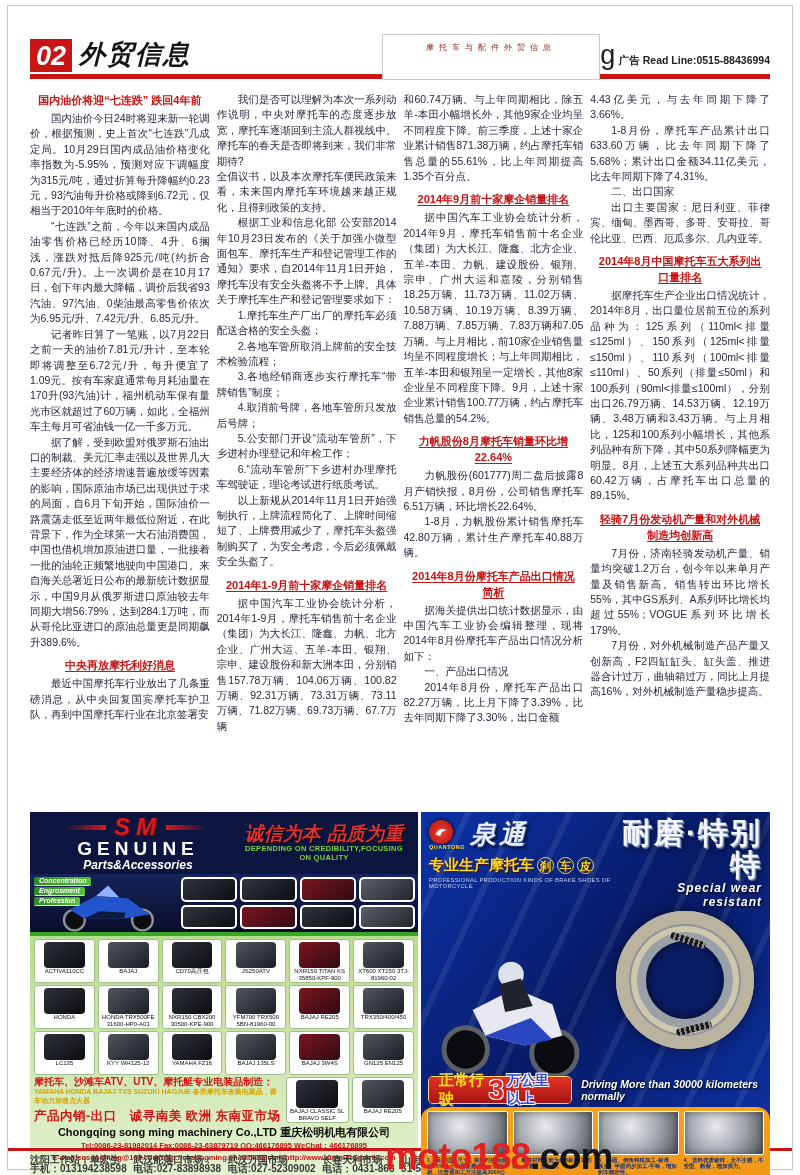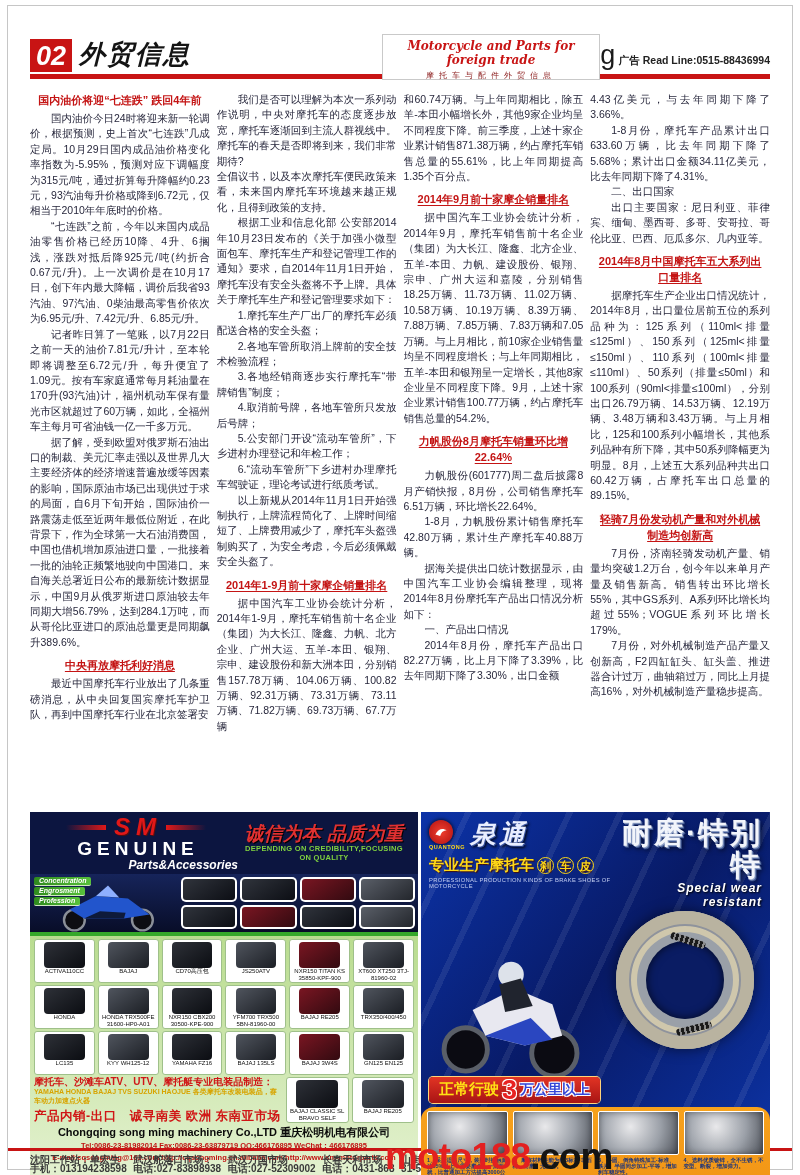--- a/index.html
+++ b/index.html
@@ -46,21 +46,21 @@
   .ad-sm { width:388px; box-sizing:border-box; background:#0c1540; display:flex; flex-direction:column; }
   .sm-head { height:62px; display:flex; padding:4px 8px 2px; box-sizing:border-box; }
   .sm-logo-block { width:200px; text-align:center; }
   .sm-word { display:inline-block; position:relative; font-size:24px; font-weight:900;
     font-style:italic; color:#e01818; letter-spacing:6px;
     text-shadow:1px 1px 0 #5a0d0d; line-height:22px; }
   .sm-word::before,.sm-word::after { content:""; position:absolute; top:9px; width:40px; height:5px; }
   .sm-word::before { left:-48px; background:linear-gradient(90deg,transparent,#e01818); }
   .sm-word::after  { right:-44px; background:linear-gradient(270deg,transparent,#e01818); }
   .sm-genuine { color:#fff; font-weight:900; font-size:19px; letter-spacing:5px; line-height:20px; }
-  .sm-parts { color:#fff; font-weight:bold; font-style:italic; font-size:12px; line-height:13px;text-align:right; }
+  .sm-parts { color:#fff; font-weight:bold; font-style:italic; font-size:12px; line-height:13px; }
   .sm-slogan { flex:1; text-align:center; padding-top:6px; }
   .sm-slogan-cn { color:#e03030; font-family:"DejaVu Serif", serif; font-style:italic;
     font-weight:bold; font-size:19px; line-height:22px; text-shadow:1px 1px 0 #000;text-align:center; }
   .sm-slogan-en { color:#7fd13f; font-weight:bold; font-size:7.5px; letter-spacing:0.3px; }
   .sm-mid { height:58px; display:flex; background:linear-gradient(180deg,#16245a,#080d28); }
   .sm-moto-wrap { width:148px; position:relative; }
   .sm-features { position:absolute; left:4px; top:3px; z-index:2; }
   .feature { font-size:7px; font-style:italic; font-weight:bold; color:#fff; width:max-content;
     background:linear-gradient(90deg,#2e8a1e,#57c13a); border-radius:2px; padding:0 5px 1px;
     margin-bottom:1px; border-bottom:1px solid #cfe9c0; }
@@ -159,21 +159,20 @@
 <body>
 
 <div class="frame"></div>
 
 <header class="header">
   <div class="mast-left">
     <span class="page-num">02</span>
     <span class="section-title">外贸信息</span>
   </div>
   <div class="header-center">
-    <div class="center-en">Motorcycle and Parts for foreign trade</div>
     <div class="center-cn">摩托车与配件外贸信息</div>
   </div>
   <div class="header-right">
     <span class="advertising">Advertising</span>
     <span class="readline">广告 Read Line:0515-88436994</span>
   </div>
 </header>
 
 <main class="articles">
   <div class="acol">
@@ -199,20 +198,21 @@
       <div class="art-title">2014年1-9月前十家摩企销量排名</div>
       <div class="art-para">据中国汽车工业协会统计分析，2014年1-9月，摩托车销售前十名企业（集团）为大长江、隆鑫、力帆、北方企业、广州大运、五羊-本田、银翔、宗申、建设股份和新大洲本田，分别销售157.78万辆、104.06万辆、100.82万辆、92.31万辆、73.31万辆、73.11万辆、71.82万辆、69.73万辆、67.7万辆</div>
     </div>
   <div class="acol">
       <div class="art-para cont">和60.74万辆。与上年同期相比，除五羊-本田小幅增长外，其他9家企业均呈不同程度下降。前三季度，上述十家企业累计销售871.38万辆，约占摩托车销售总量的55.61%，比上年同期提高1.35个百分点。</div>
       <div class="art-title">2014年9月前十家摩企销量排名</div>
       <div class="art-para">据中国汽车工业协会统计分析，2014年9月，摩托车销售前十名企业（集团）为大长江、隆鑫、北方企业、五羊-本田、力帆、建设股份、银翔、宗申、广州大运和嘉陵，分别销售18.25万辆、11.73万辆、11.02万辆、10.58万辆、10.19万辆、8.39万辆、7.88万辆、7.85万辆、7.83万辆和7.05万辆。与上月相比，前10家企业销售量均呈不同程度增长；与上年同期相比，五羊-本田和银翔呈一定增长，其他8家企业呈不同程度下降。9月，上述十家企业累计销售100.77万辆，约占摩托车销售总量的54.2%。</div>
       <div class="art-title">力帆股份8月摩托车销量环比增22.64%</div>
       <div class="art-para">力帆股份(601777)周二盘后披露8月产销快报，8月份，公司销售摩托车6.51万辆，环比增长22.64%。</div>
       <div class="art-para">1-8月，力帆股份累计销售摩托车42.80万辆，累计生产摩托车40.88万辆。</div>
+      <div class="art-title">2014年8月份摩托车产品出口情况简析</div>
       <div class="art-para">据海关提供出口统计数据显示，由中国汽车工业协会编辑整理，现将2014年8月份摩托车产品出口情况分析如下：</div>
       <div class="art-para">一、产品出口情况</div>
       <div class="art-para">2014年8月份，摩托车产品出口82.27万辆，比上月下降了3.39%，比去年同期下降了3.30%，出口金额</div>
     </div>
   <div class="acol">
       <div class="art-para cont">4.43亿美元，与去年同期下降了3.66%。</div>
       <div class="art-para">1-8月份，摩托车产品累计出口633.60万辆，比去年同期下降了5.68%；累计出口金额34.11亿美元，比去年同期下降了4.31%。</div>
       <div class="art-para">二、出口国家</div>
       <div class="art-para">出口主要国家：尼日利亚、菲律宾、缅甸、墨西哥、多哥、安哥拉、哥伦比亚、巴西、厄瓜多尔、几内亚等。</div>
       <div class="art-title">2014年8月中国摩托车五大系列出口量排名</div>
@@ -426,20 +426,21 @@
       </div>
       <div class="qt-spring s1"></div>
       <div class="qt-spring s2"></div>
     </div>
     <div class="qt-band">
       <div class="qt-band-box">
         <span class="b1">正常行驶</span>
         <span class="b2">3</span>
         <span class="b3">万公里以上</span>
       </div>
+      <div class="qt-band-en">Driving More than 30000 kilometers normally</div>
     </div>
     <div class="qt-orange">
       <div class="qt-photos">
           <div class="qphoto">
             <div class="qimg"></div>
             <div class="qcap">1、采用适当尺寸，装配时接触面达95%以上不需要磨合，一刻而就，比普通加工方法提高3000公里的使用寿命。</div>
           </div>
           <div class="qphoto">
             <div class="qimg"></div>
             <div class="qcap">2、摩擦材料性能为级3标准·非石棉、耐磨、无杂音。</div>

